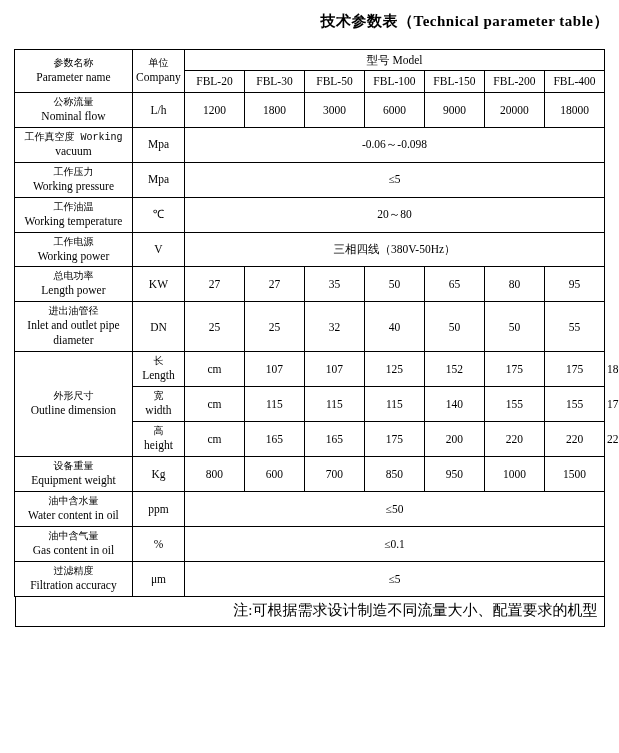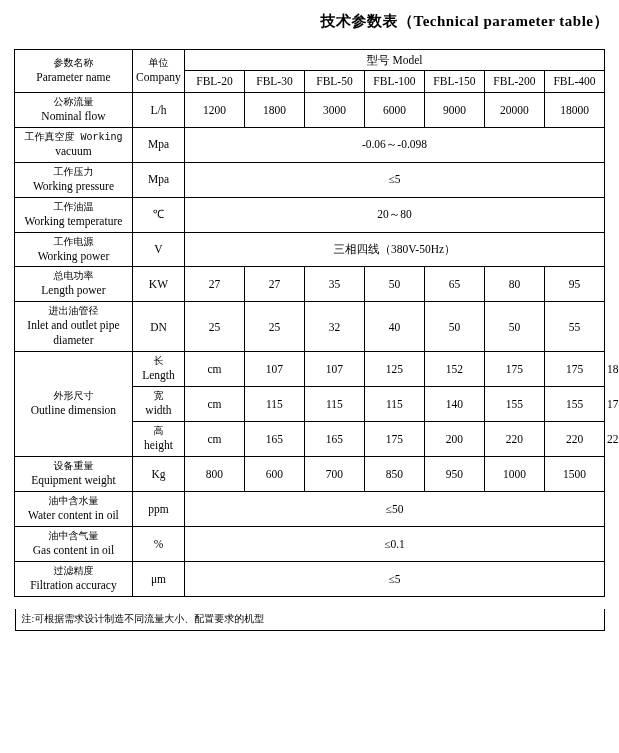--- a/index.html
+++ b/index.html
@@ -53,28 +53,29 @@
   .en {
     display: block;
     font-size: 11.5px;
     line-height: 1.3;
   }
   .param-col { width: 118px; }
   .unit-col { width: 52px; }
   .model-col { width: 60px; }
   .note {
     width: 590px;
-    margin: 12px auto;
-    font-size: 10px;
+    margin: 0 auto;
+    font-size: 15px;
     line-height: 1.45;
     font-family: "Liberation Serif", serif;
     border: 1px solid #000000;
     border-top: none;
     box-sizing: border-box;
     padding: 3px 6px 4px 6px;
+    text-align: right;
   }
   .note-line { display: block; }
   .outline-label {
     text-align: left;
     padding-left: 4px;
   }
   .tall { line-height: 1.35; }
 </style>
 </head>
 <body>

